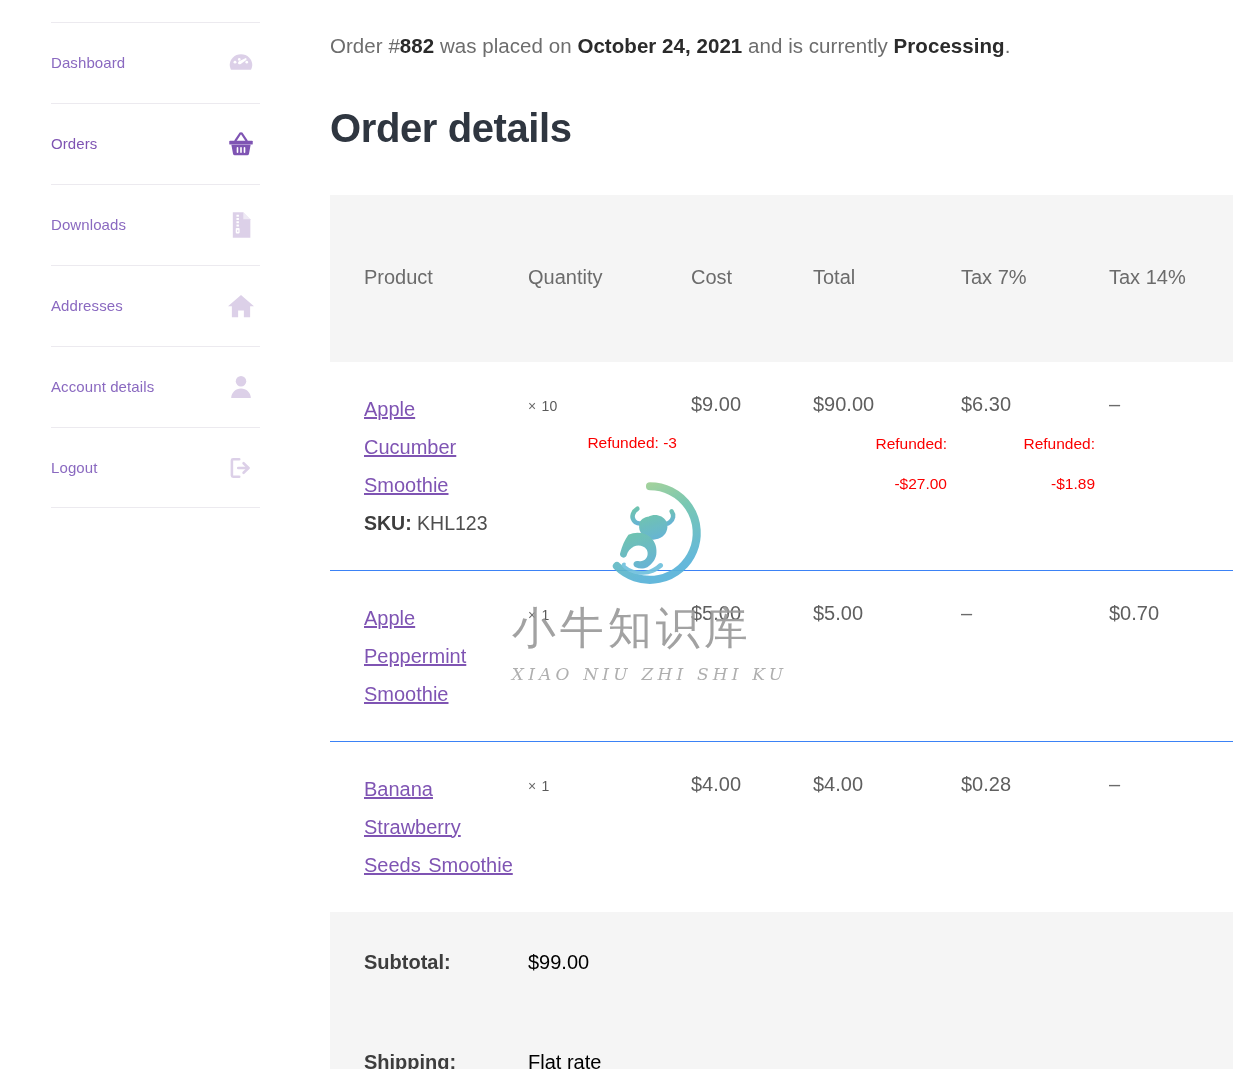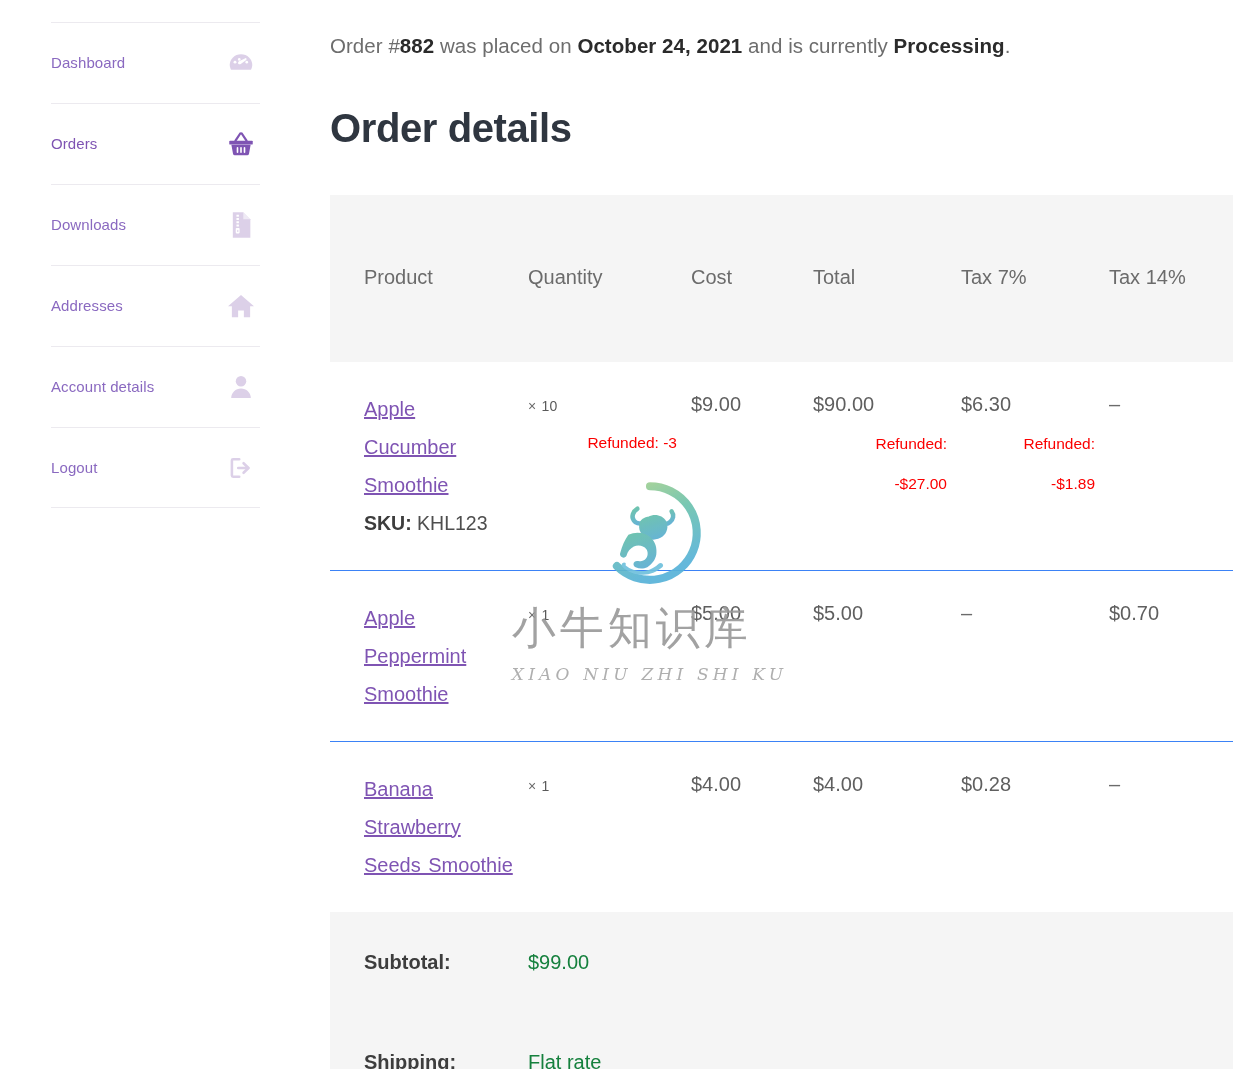--- a/index.html
+++ b/index.html
@@ -160,21 +160,21 @@
     vertical-align: top;
   }
   #order-table tfoot .ftr-label {
     font-weight: 700;
     color: #3d3d3d;
     font-size: 20px;
     padding: 38px 14px 38px 34px;
     line-height: 1.2;
   }
   #order-table tfoot .ftr-value {
-    color: #15803d;
+    color: #000000;
     font-size: 20px;
     padding: 38px 14px 38px 0;
     line-height: 1.2;
     margin-left: 16px;
   }
 
   
   #watermark {
     position: absolute;
     left: 457px;

